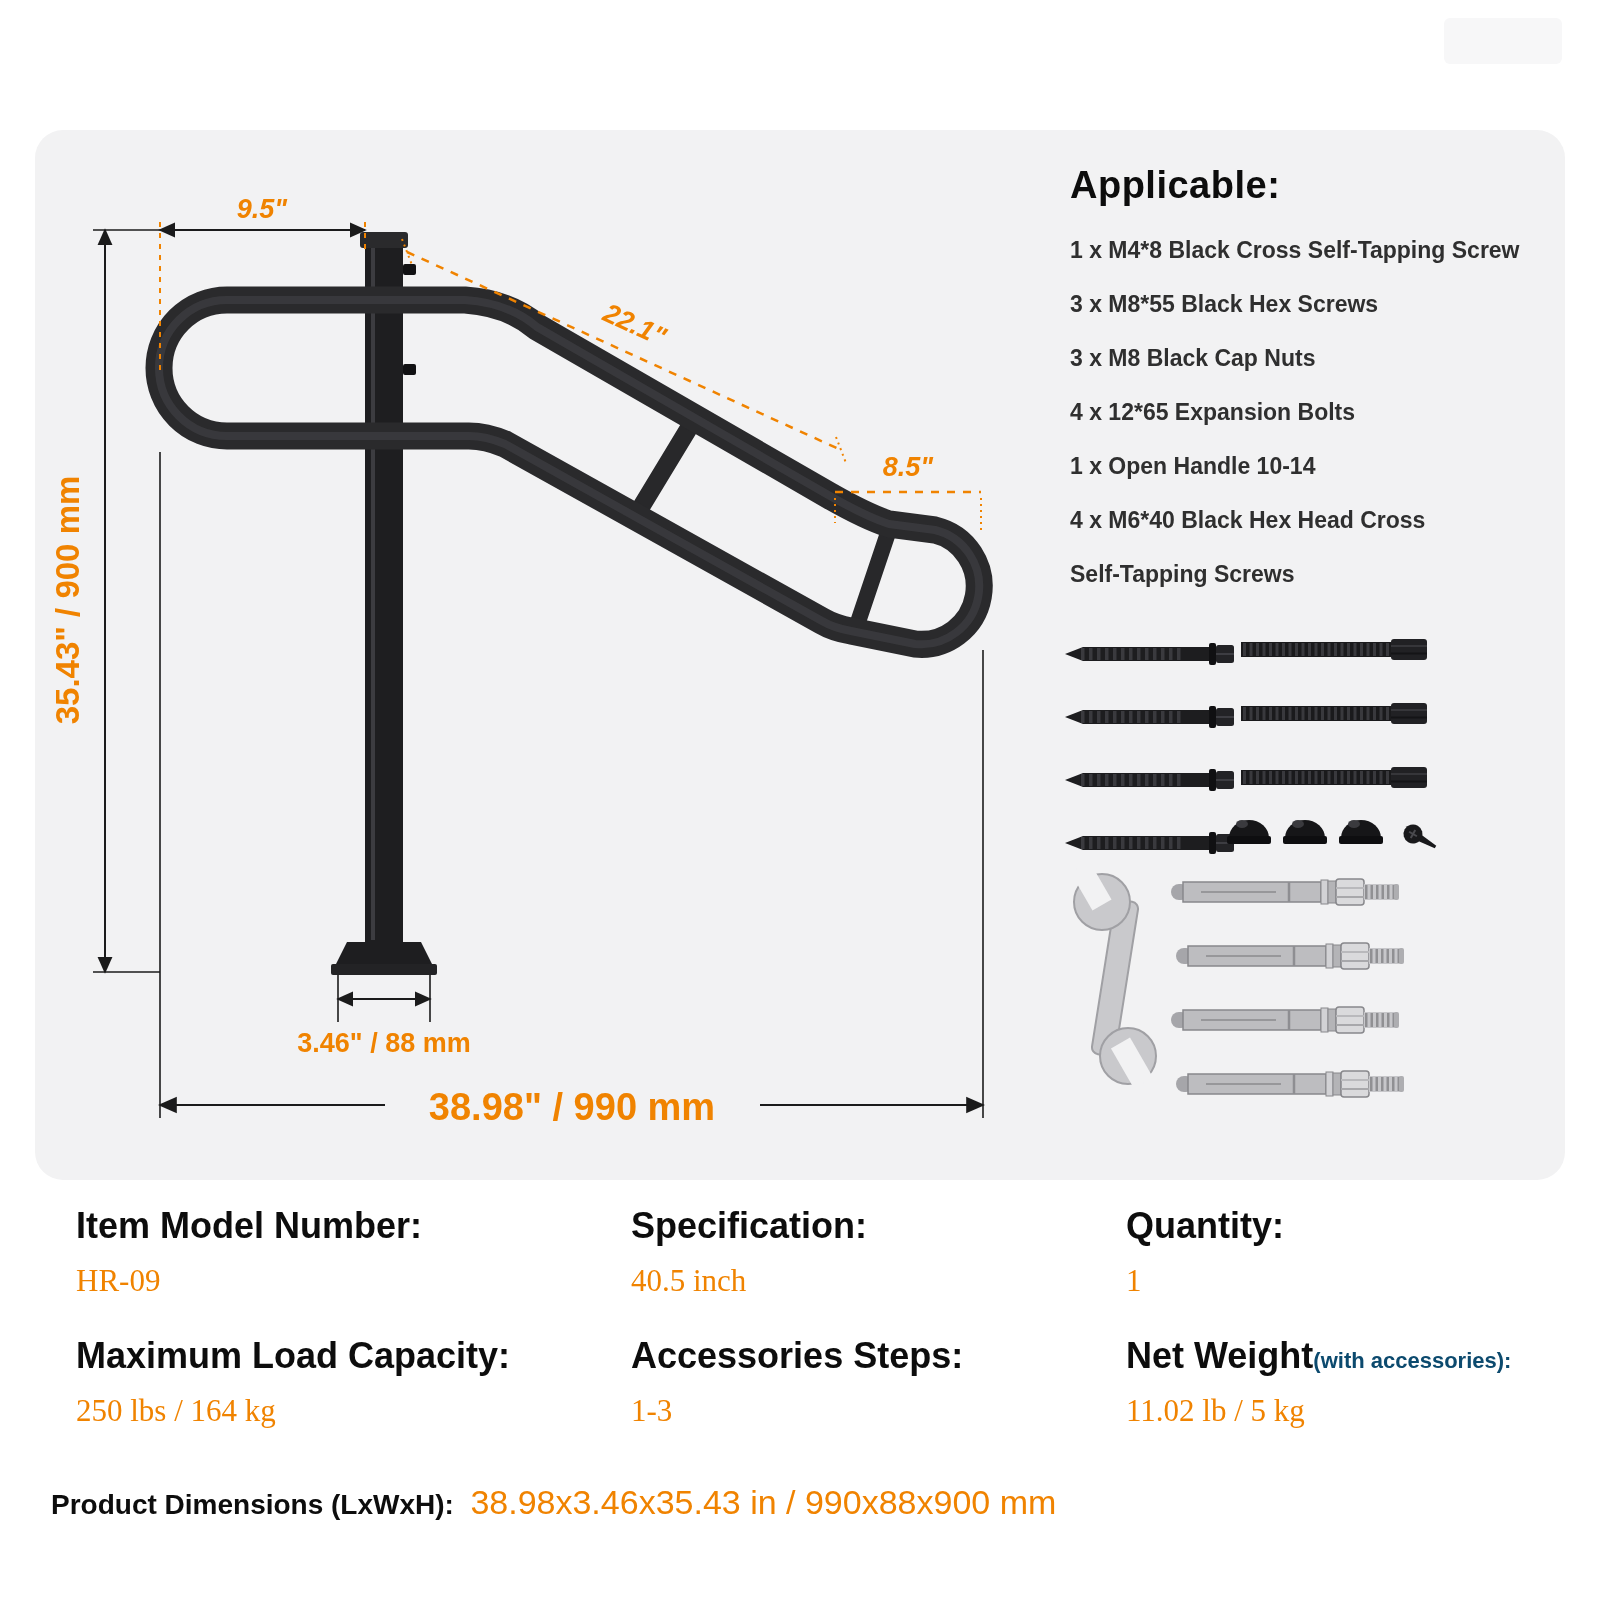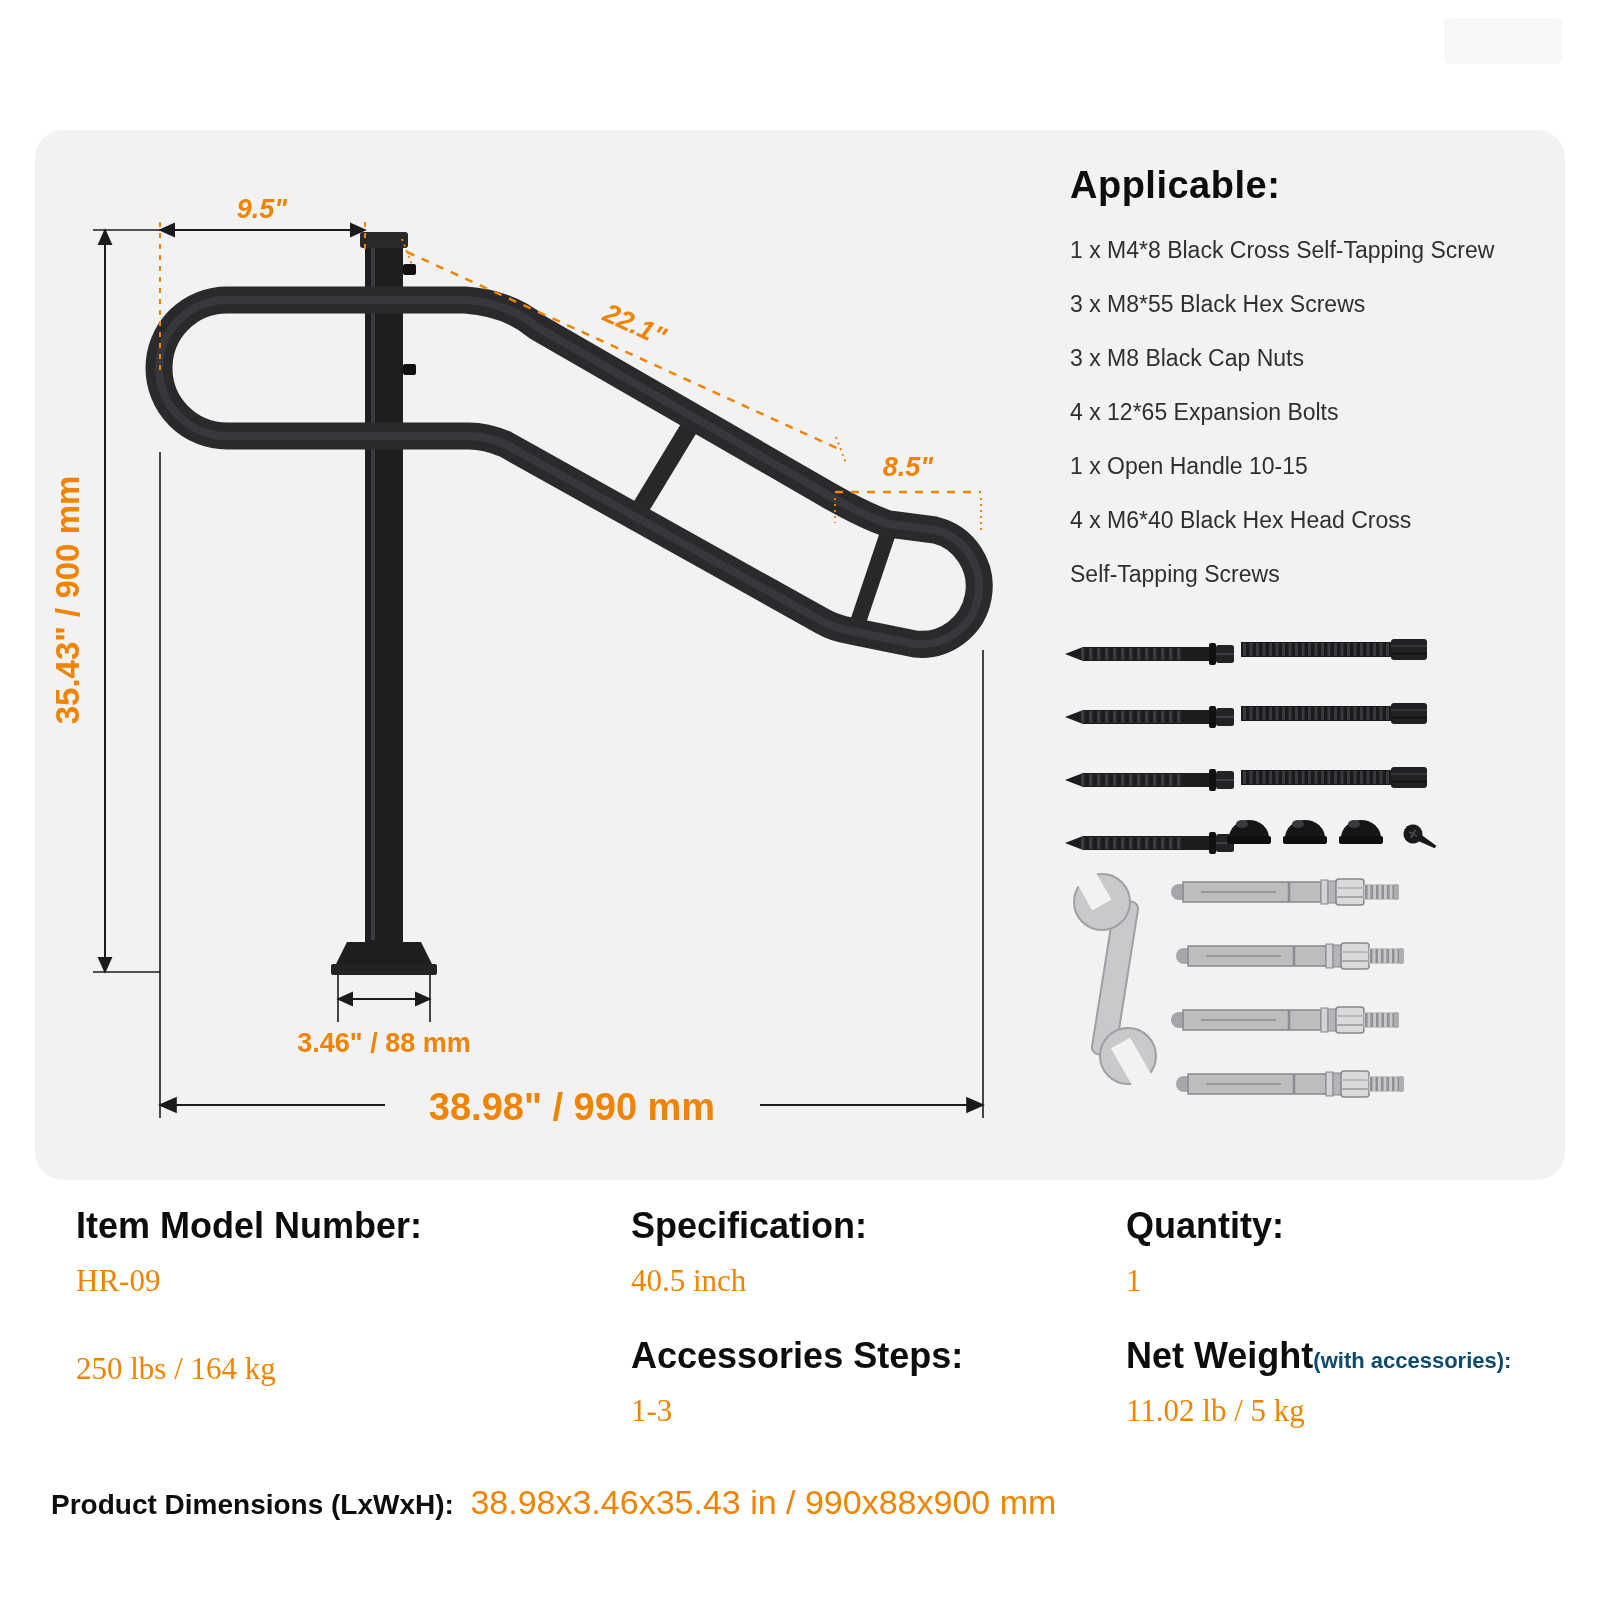--- a/index.html
+++ b/index.html
@@ -12,21 +12,21 @@
     background:#f7f7f8; border-radius:6px;
   }
   .panel {
     position:absolute; left:35px; top:130px; width:1530px; height:1050px;
     background:#f2f2f3; border-radius:28px;
   }
   .diagram-svg { position:absolute; left:0; top:0; width:1530px; height:1050px; }
 
   .accessories { position:absolute; left:1035px; top:34px; width:470px; }
   .acc-title { font-size:38px; font-weight:700; color:#0d0d0d; letter-spacing:0.5px; margin-bottom:28px; }
-  .acc-item  { font-size:23px; color:#2f2f2f; height:54px; line-height:30px; }
+  .acc-item  { font-size:23px; color:#2f2f2f; height:54px; line-height:30px;font-weight:bold; }
 
   .specs { position:absolute; left:16px; top:1205px; width:1600px; padding-left:60px; box-sizing:border-box; }
   .spec-grid { display:grid; grid-template-columns:555px 495px 1fr; row-gap:36px; }
   .spec-label { font-size:36px; font-weight:700; color:#0d0d0d; }
   .spec-sub   { font-size:22px; font-weight:700; color:#0c4a6e; }
   .spec-value { font-size:31px; color:#f08300; margin-top:16px;font-family:Liberation Serif, serif; }
   .dims-row   { margin-top:54px; margin-left:-25px; white-space:nowrap; }
   .dims-label { font-size:28px; font-weight:700; color:#0d0d0d; }
   .dims-value { font-size:34px; color:#f08300; margin-left:12px;text-align:center; }
 
@@ -165,41 +165,42 @@
         <use href="#expbolt" transform="translate(1141,954)"></use>
       </g>
     </svg>
 
     <div class="accessories">
       <div class="acc-title">Applicable:</div>
       <div class="acc-item">1 x M4*8 Black Cross Self-Tapping Screw</div>
       <div class="acc-item">3 x M8*55 Black Hex Screws</div>
       <div class="acc-item">3 x M8 Black Cap Nuts</div>
       <div class="acc-item">4 x 12*65 Expansion Bolts</div>
-      <div class="acc-item">1 x Open Handle 10-15</div>
+      <div class="acc-item">1 x Open Handle 10-14</div>
       <div class="acc-item">4 x M6*40 Black Hex Head Cross</div>
       <div class="acc-item">Self-Tapping Screws</div>
     </div>
   </div>
 
   <div class="specs">
     <div class="spec-grid">
       <div class="spec-cell">
         <div class="spec-label">Item Model Number:</div>
         <div class="spec-value">HR-09</div>
       </div>
       <div class="spec-cell">
         <div class="spec-label">Specification:</div>
         <div class="spec-value">40.5 inch</div>
       </div>
       <div class="spec-cell">
         <div class="spec-label">Quantity:</div>
         <div class="spec-value">1</div>
       </div>
       <div class="spec-cell">
+        <div class="spec-label">Maximum Load Capacity:</div>
         <div class="spec-value">250 lbs / 164 kg</div>
       </div>
       <div class="spec-cell">
         <div class="spec-label">Accessories Steps:</div>
         <div class="spec-value">1-3</div>
       </div>
       <div class="spec-cell">
         <div class="spec-label"><span>Net Weight</span><span class="spec-sub">(with accessories):</span></div>
         <div class="spec-value">11.02 lb / 5 kg</div>
       </div>

